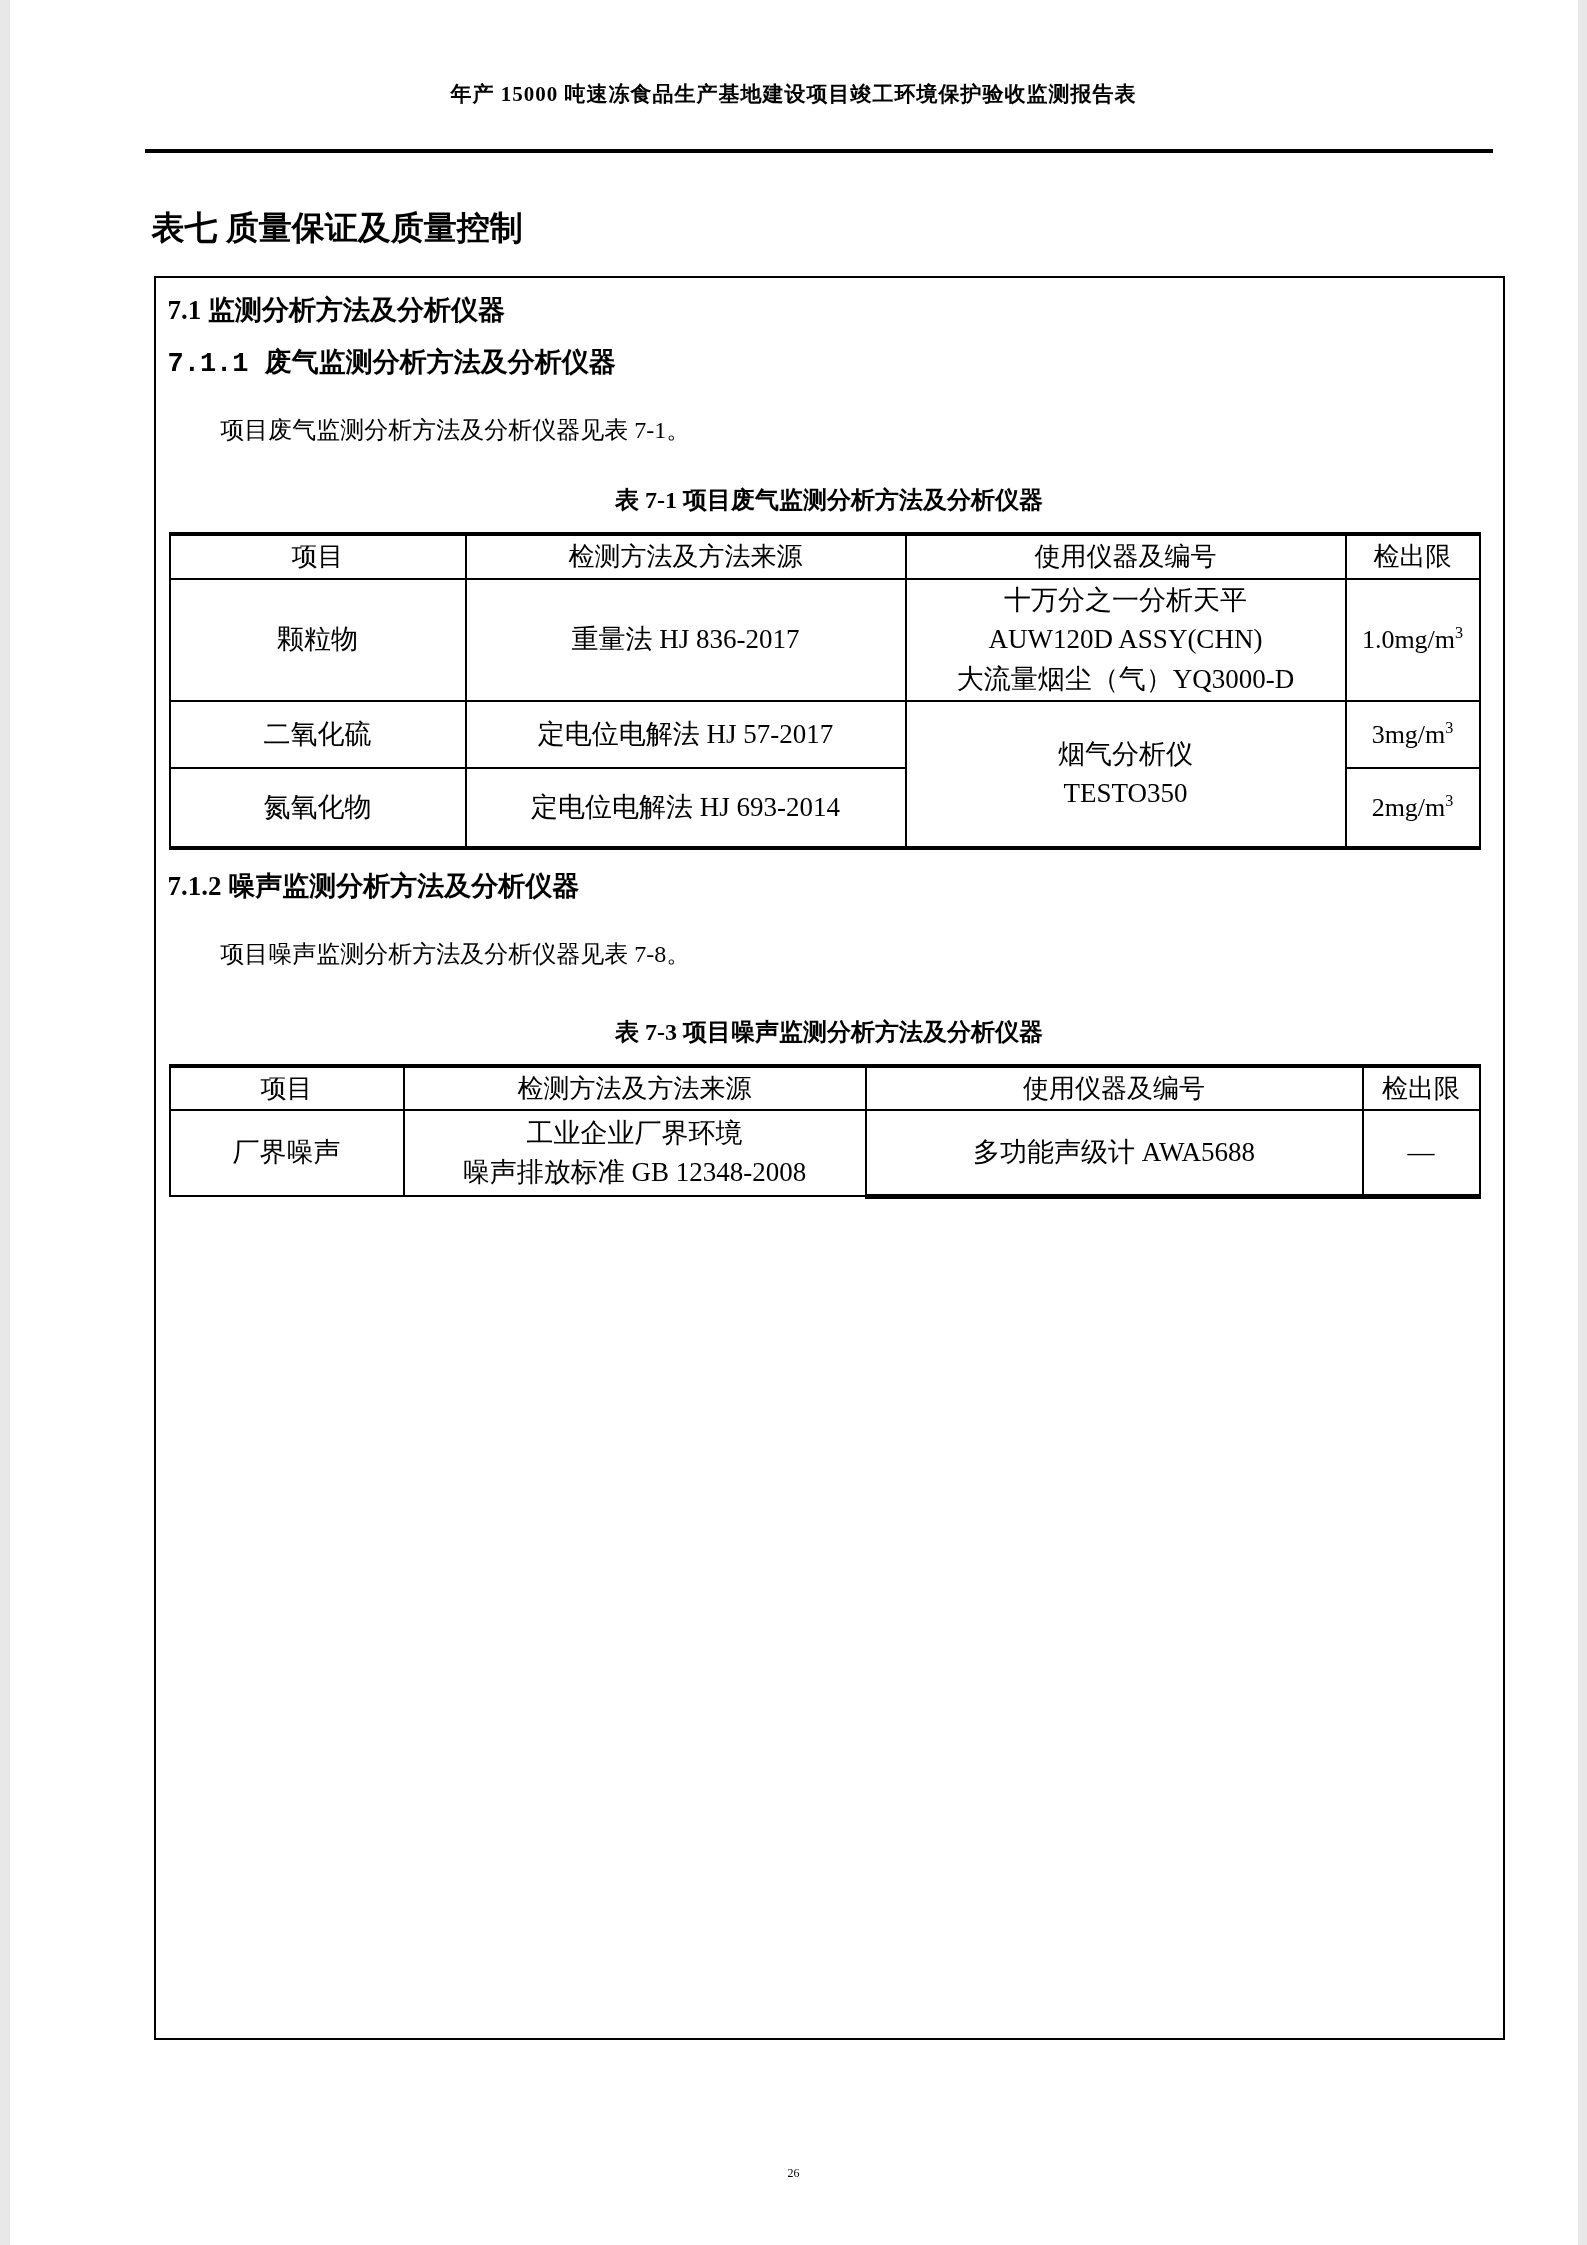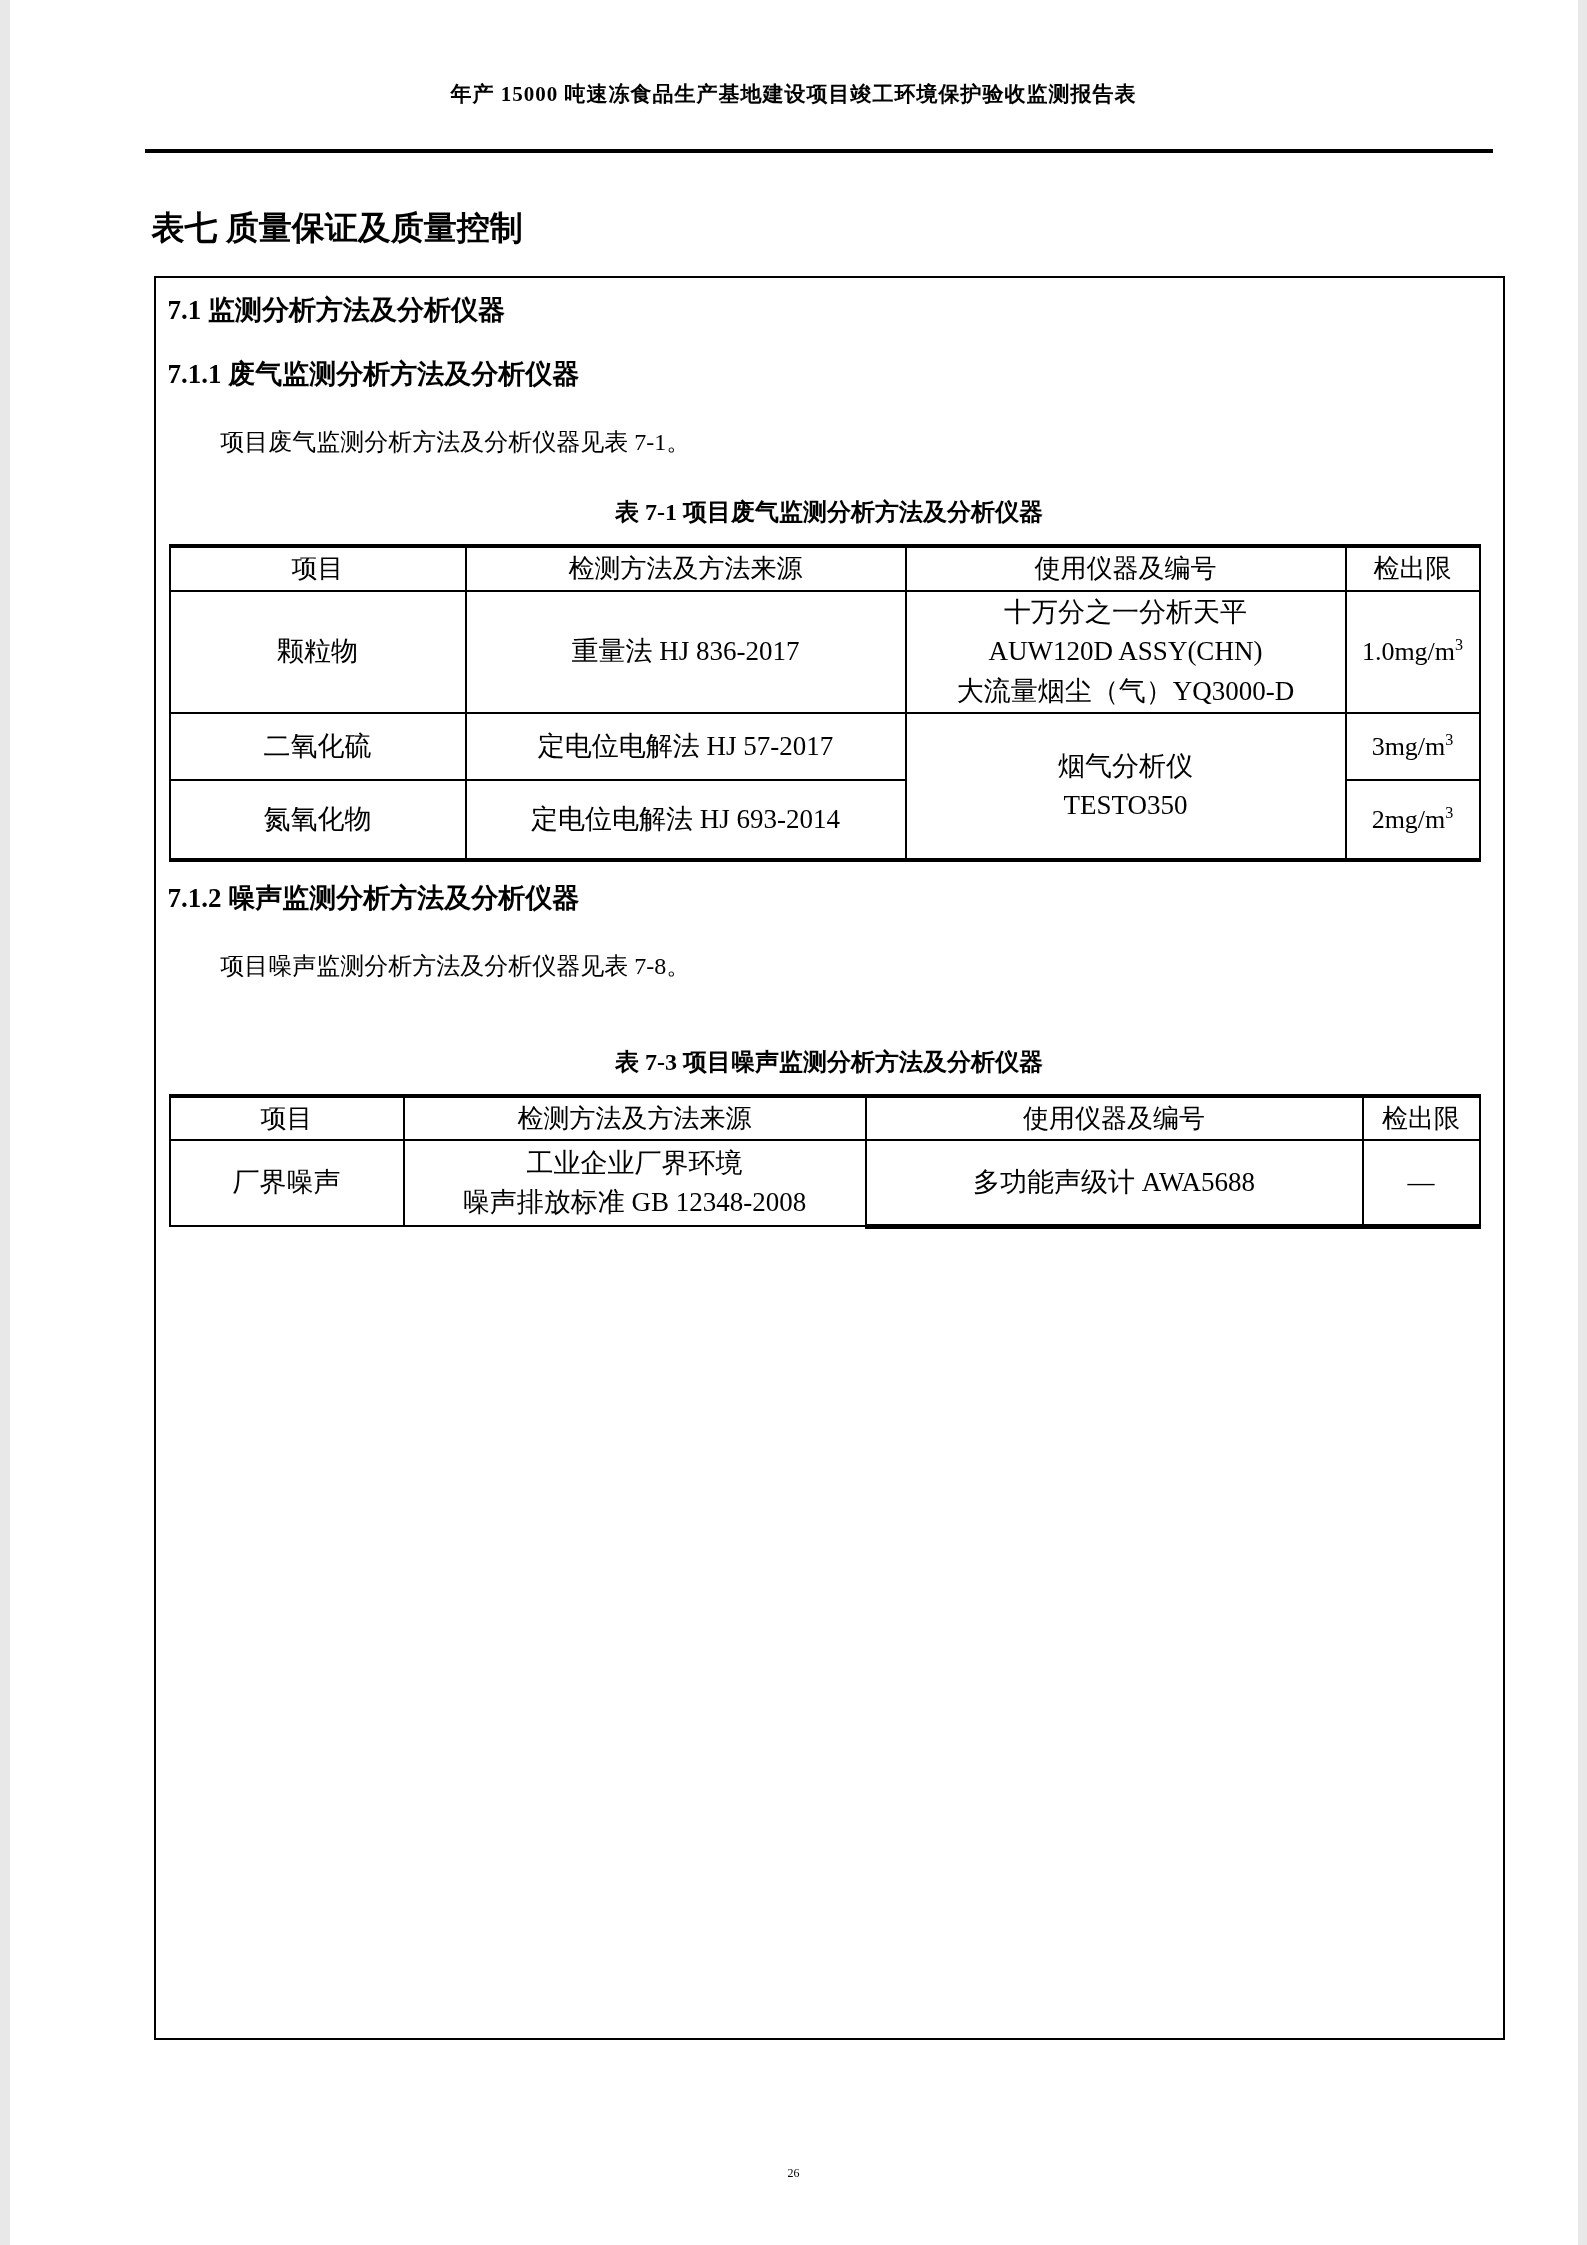--- a/index.html
+++ b/index.html
@@ -45,21 +45,21 @@
     width: 1347px;
     height: 1760px;
     border: 2px solid #000;
     overflow: hidden;
   }
   .h-sub {
     margin: 14px 0 0 12px;
     font-size: 27px;
     font-weight: bold;
   }
-  .h-sub2 { margin-top: 28px; }
+  .h-sub2 { margin-top: 16px; font-family: Liberation Mono, monospace; }
   .h-sub3 { margin-top: 18px; }
   .para {
     margin: 34px 0 0 12px;
     font-size: 24px;
     text-indent: 2.2em;
   }
   .tbl-title {
     margin-top: 38px;
     text-align: center;
     font-size: 24px;
@@ -159,21 +159,21 @@
         <td class="nowrap">定电位电解法 HJ 693-2014</td>
         <td class="limit nowrap"><span>2mg/m</span><sup>3</sup></td>
       </tr>
     </tbody>
       </table>
 
     <div class="h-sub h-sub3">7.1.2 噪声监测分析方法及分析仪器</div>
 
     <div class="para">项目噪声监测分析方法及分析仪器见表 7-8。</div>
 
-    <div class="tbl-title" style="margin-top:64px">表 7-3 项目噪声监测分析方法及分析仪器</div>
+    <div class="tbl-title" style="margin-top:46px">表 7-3 项目噪声监测分析方法及分析仪器</div>
 
     <table class="data-tbl" id="table-7-3">
       <colgroup>
         <col style="width:234px">
           <col style="width:462px">
           <col style="width:497px">
           <col style="width:117px">
       </colgroup>
       <tbody>
           <tr style="height:44px">

